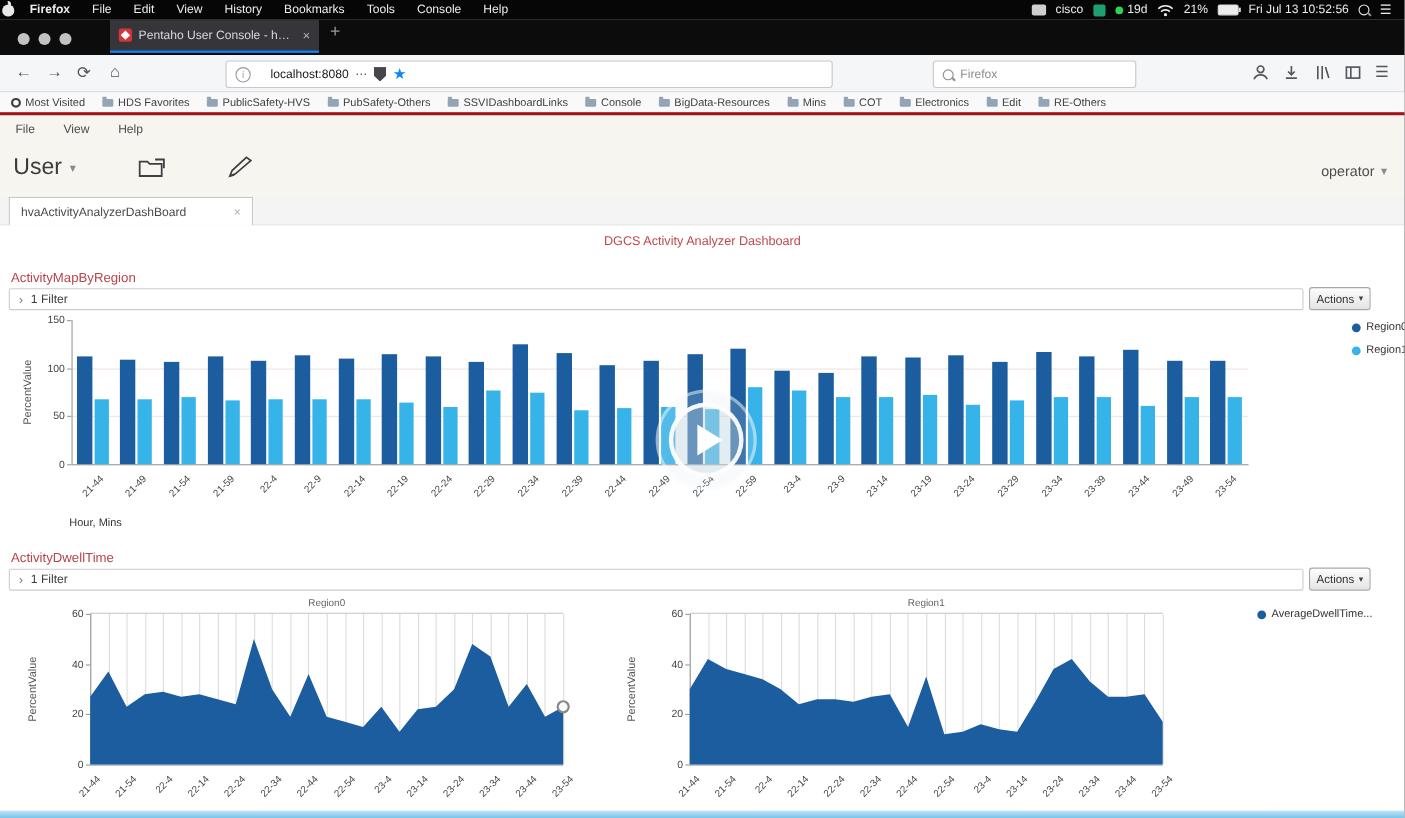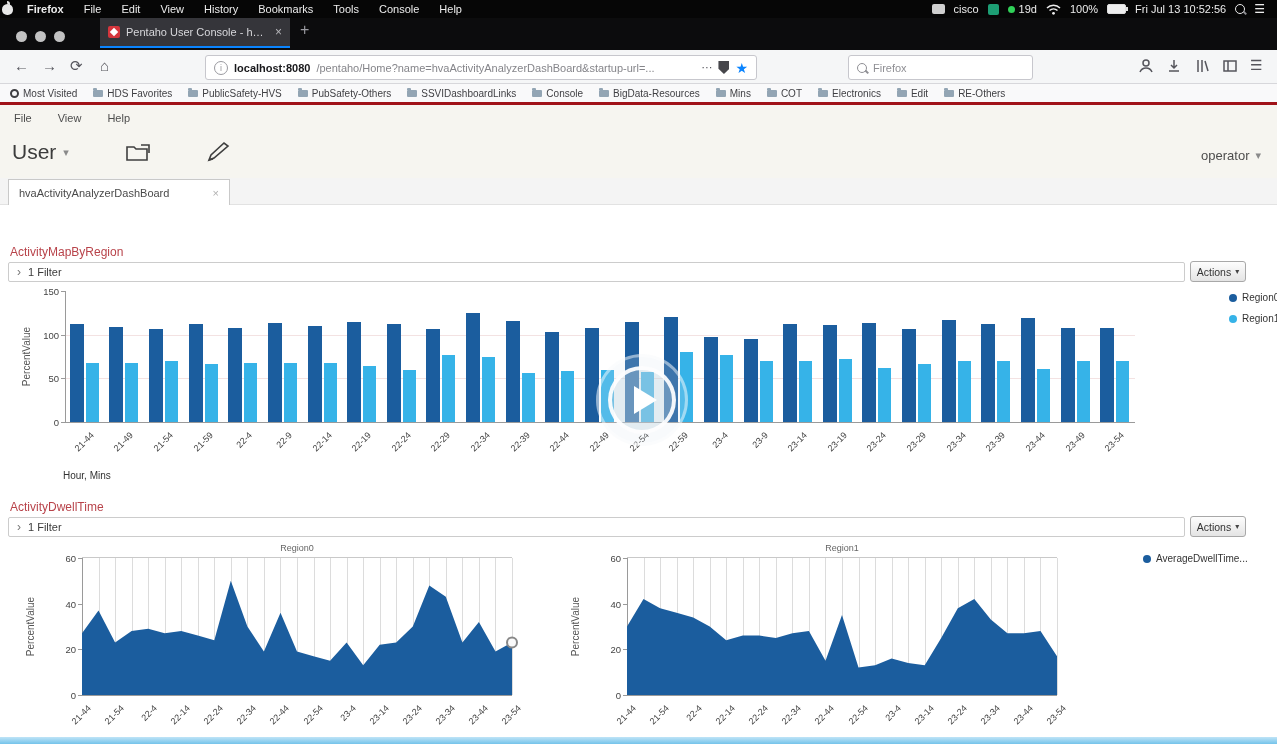--- a/index.html
+++ b/index.html
@@ -29,21 +29,21 @@
   .ptico{width:12px;height:12px;background:#d4353c;border-radius:2px;position:relative;flex:0 0 auto;}
   .ptico::after{content:'';position:absolute;left:3px;top:3px;width:6px;height:6px;background:#fff;transform:rotate(45deg);}
   .fftab .ttl{overflow:hidden;white-space:nowrap;text-overflow:ellipsis;flex:1;}
   .tabclose{color:#b7b7bb;font-size:12px;}
   .newtab{left:300px;top:22px;color:#9a9aa0;font-size:16px;line-height:16px;}
   
   .navbar{left:0;top:50px;width:1277px;height:34px;background:#f5f6f7;border-bottom:1px solid #d7d7db;box-sizing:border-box;}
   .navico{color:#55555c;font-size:15px;top:57px;}
   .urlbar{left:205px;top:55px;width:552px;height:25px;background:#fff;border:1px solid #c7c7cd;border-radius:3px;
           display:flex;align-items:center;padding:0 8px;box-sizing:border-box;font-size:11px;color:#737378;gap:6px;}
-  .urlbar .host{color:#18181b;font-weight:bold;}
+  .urlbar .host{color:#18181b;font-weight:normal;margin-left:12px;}
   .urlbar .path{color:#85858a;overflow:hidden;white-space:nowrap;text-overflow:ellipsis;flex:1;}
   .iinfo{width:12px;height:12px;border:1px solid #9a9aa0;border-radius:50%;font-size:9px;line-height:12px;text-align:center;color:#9a9aa0;flex:0 0 auto;}
   .shield{width:11px;height:13px;background:#46464b;clip-path:polygon(0 0,100% 0,100% 60%,50% 100%,0 60%);}
   .star{color:#0a84ff;font-size:14px;}
   .searchbar{left:848px;top:55px;width:185px;height:25px;background:#fff;border:1px solid #c7c7cd;border-radius:3px;
              display:flex;align-items:center;gap:6px;padding:0 8px;box-sizing:border-box;font-size:11px;color:#8f8f94;}
   .mag{width:8px;height:8px;border:1.5px solid #8f8f94;border-radius:50%;position:relative;flex:0 0 auto;}
   .mag::after{content:'';position:absolute;left:7px;top:7px;width:4px;height:1.5px;background:#8f8f94;transform:rotate(45deg);}
   
   .bmbar{left:0;top:84px;width:1277px;height:18px;background:#f9f9fa;display:flex;align-items:center;
@@ -114,21 +114,21 @@
       <span class="st-ico greensq"></span>
       <span style="display:flex;align-items:center;gap:4px;">
         <span class="gdot"></span>
         <span>19d</span>
       </span>
       <svg width="15" height="11" viewBox="0 0 15 11">
         <path d="M1 4 A9 9 0 0 1 14 4" stroke="#ececec" stroke-width="1.5" fill="none"></path>
         <path d="M3.5 6.5 A6 6 0 0 1 11.5 6.5" stroke="#ececec" stroke-width="1.5" fill="none"></path>
         <circle cx="7.5" cy="9.3" r="1.4" fill="#ececec"></circle>
       </svg>
-      <span>100%</span>
+      <span>21%</span>
       <span class="st-ico batt"></span>
       <span>Fri Jul 13 10:52:56</span>
       <span class="mag" style="border-color:#ececec;"></span>
       <span style="font-size:12px;">☰</span>
     </div>
   </div>
 
   <div class="abs tabbar"></div>
   <div class="abs" style="left:16px;top:28px;">
     <span class="tl"></span><span class="tl"></span><span class="tl"></span>
@@ -141,21 +141,20 @@
   <div class="abs newtab">+</div>
 
   <div class="abs navbar"></div>
   <span class="abs navico" style="left:14px;">←</span>
   <span class="abs navico" style="left:42px;">→</span>
   <span class="abs navico" style="left:70px;">⟳</span>
   <span class="abs navico" style="left:100px;">⌂</span>
   <div class="abs urlbar">
     <span class="iinfo">i</span>
     <span class="host">localhost:8080</span>
-    <span class="path">/pentaho/Home?name=hvaActivityAnalyzerDashBoard&amp;startup-url=...</span>
     <span style="color:#55555c;">⋯</span>
     <span class="shield"></span>
     <span class="star">★</span>
   </div>
   <div class="abs searchbar">
     <span class="mag"></span>
     <span>Firefox</span>
   </div>
   <svg class="abs" style="left:1138px;top:58px;" width="16" height="16" viewBox="0 0 16 16">
     <circle cx="8" cy="5" r="3" fill="none" stroke="#55555c" stroke-width="1.5"></circle>
@@ -247,20 +246,21 @@
     <span>operator</span>
     <span class="caret">▾</span>
   </div>
 
   <div class="abs docstrip"></div>
   <div class="abs doctab">
     <span>hvaActivityAnalyzerDashBoard</span>
     <span class="x">×</span>
   </div>
   <div class="abs whitebelow"></div>
+  <div class="abs dashtitle">DGCS Activity Analyzer Dashboard</div>
 
   <div class="abs sechead" style="top:245px;">ActivityMapByRegion</div>
   <div class="abs filterbar" style="top:262px;">
     <span class="chev">›</span>
     <span>1 Filter</span>
   </div>
   <div class="abs actbtn" style="top:261px;">
     <span>Actions</span>
     <span class="da">▾</span>
   </div>

